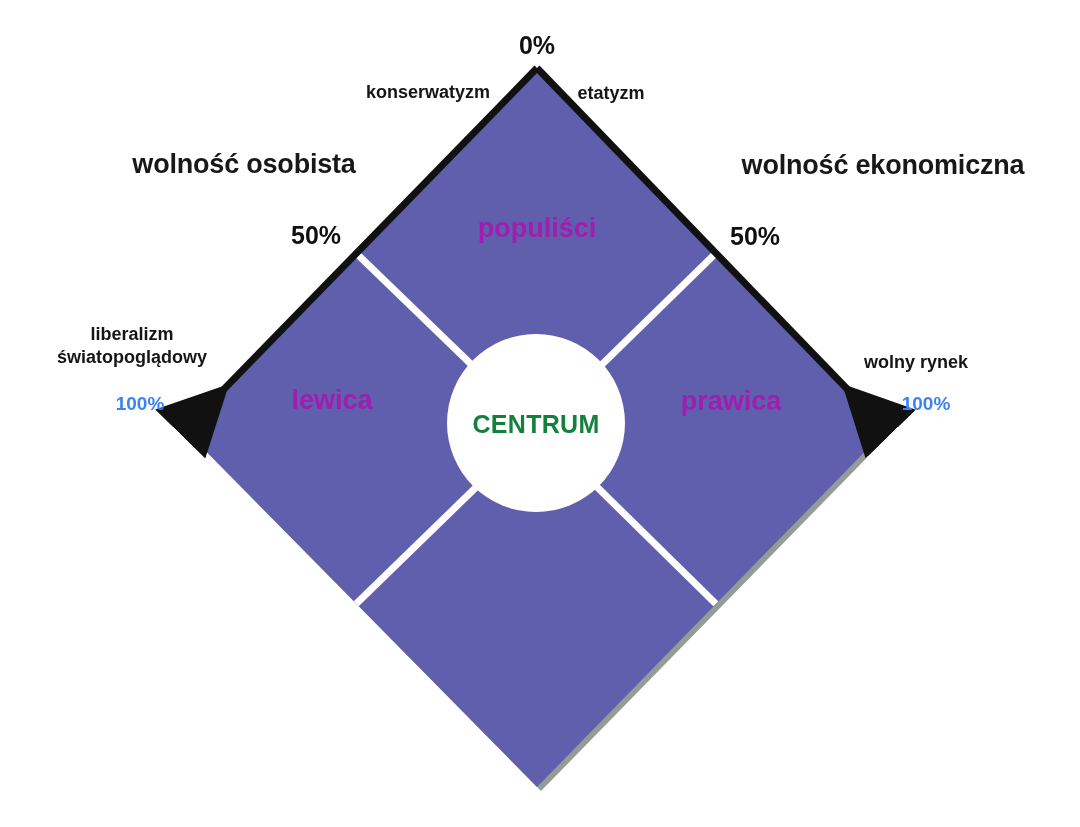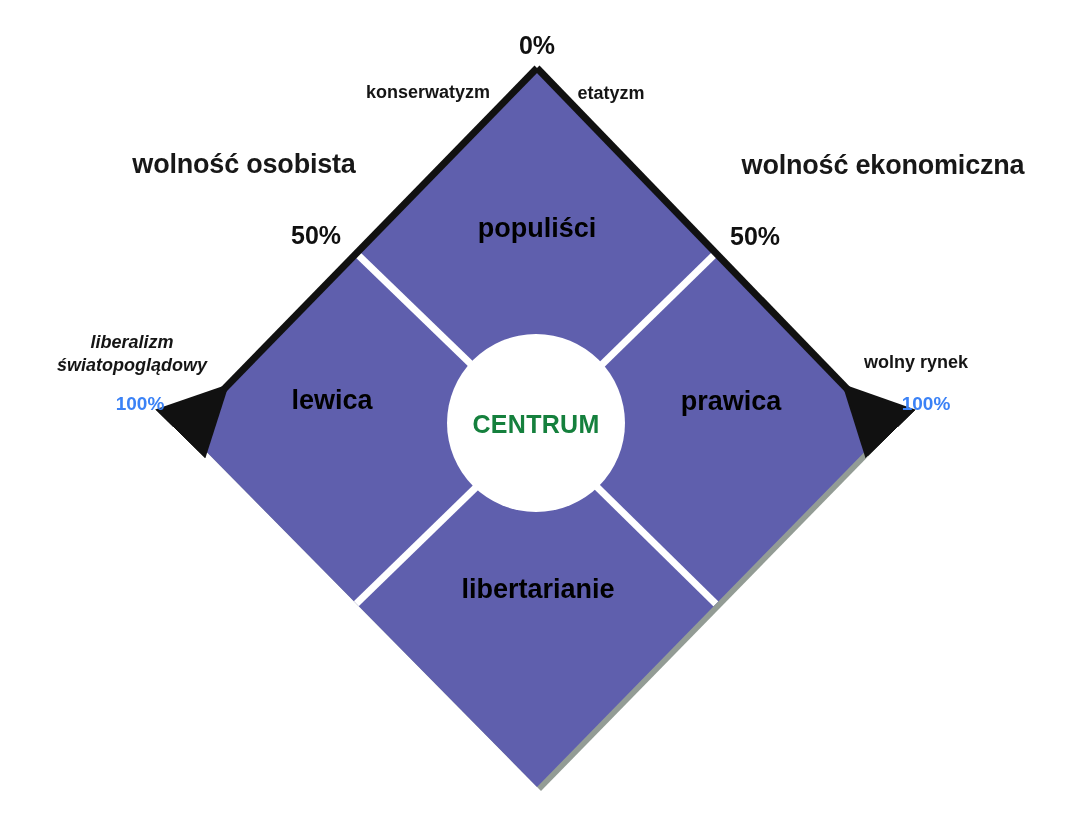--- a/index.html
+++ b/index.html
@@ -54,21 +54,21 @@
   }
   .pct-small {
     font-size: 19px;
     font-weight: bold;
     color: #3b82f6;
   }
   
   .quad {
     font-size: 27px;
     font-weight: bold;
-    color: #000000;
+    color: #a21caf;
   }
   .quad.two-line {
     line-height: 1.28;
   }
   .center-label {
     font-size: 25px;
     font-weight: bold;
     color: #15803d;
     letter-spacing: 0.3px;
   }
@@ -112,36 +112,35 @@
   <div class="lbl axis-pole" style="left:611px; top:93px;">etatyzm</div>
 
   <div class="lbl axis-title" style="left:883px; top:165px;">wolność ekonomiczna</div>
 
   <div class="lbl axis-title" style="left:244px; top:164px;">wolność osobista</div>
 
   <div class="lbl pct" style="left:316px; top:235px;">50%</div>
 
   <div class="lbl pct" style="left:755px; top:236px;">50%</div>
 
-  <div class="lbl axis-pole two-line" style="left:132px; top:353px;font-style:italic;">
+  <div class="lbl axis-pole two-line" style="left:132px; top:345px;">
     <div>liberalizm</div>
     <div>światopoglądowy</div>
   </div>
 
   <div class="lbl pct-small" style="left:140px; top:404px;">100%</div>
 
   <div class="lbl axis-pole" style="left:901px; top:362px;margin-left:15px;">wolny rynek</div>
 
   <div class="lbl pct-small" style="left:926px; top:404px;">100%</div>
 
   <div class="lbl quad two-line" style="left:537px; top:228px;">
     <div>populiści</div>
   </div>
 
   <div class="lbl quad" style="left:332px; top:400px;">lewica</div>
 
   <div class="lbl quad" style="left:731px; top:401px;text-align:center;">prawica</div>
 
-  <div class="lbl quad" style="left:538px; top:589px;">libertarianie</div>
 
   <div class="lbl center-label" style="left:536px; top:424px;">CENTRUM</div>
 
 </div>
 
 </body></html>

